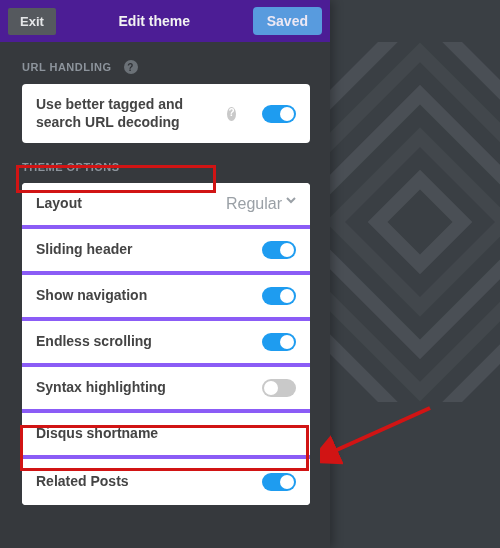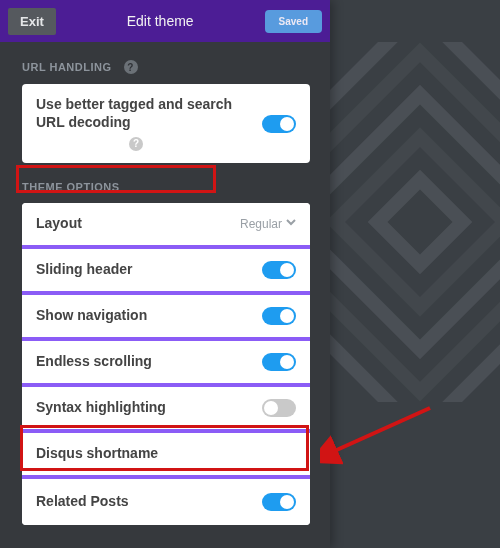--- a/index.html
+++ b/index.html
@@ -44,28 +44,28 @@
     font-size: 13px;
     font-weight: 600;
     border-radius: 2px;
     cursor: pointer;
   }
   .edit-title {
     flex: 1;
     text-align: center;
     color: #f2f2f2;
     font-size: 14px;
-    font-weight: 400;
+    font-weight: 700;
   }
   .saved-btn {
     background: #5aa9e6;
     color: #fff;
     border: none;
     padding: 6px 14px;
-    font-size: 10px;
+    font-size: 14px;
     font-weight: 600;
     border-radius: 4px;
     cursor: pointer;
     opacity: 0.9;
   }
   .section {
     padding: 18px 20px 4px 22px;
   }
   .section-header {
     display: flex;
@@ -106,21 +106,20 @@
   .row:last-child { border-bottom: none; }
   .row-label {
     color: #444;
     font-size: 14px;
     font-weight: 700;
     line-height: 1.25;
     display: flex;
     align-items: center;
     gap: 6px;
     max-width: 200px;
-    flex-direction: column;
   }
   .row-label .help-circle { background:#c9c9c9; color:#fff; }
   .toggle {
     width: 34px;
     height: 18px;
     border-radius: 10px;
     position: relative;
     background: #c9c9c9;
     cursor: pointer;
   }
@@ -130,21 +129,21 @@
     top: 2px;
     left: 2px;
     width: 14px;
     height: 14px;
     background: #fff;
     border-radius: 50%;
   }
   .toggle.on .knob { left: 18px; }
   .select-val {
     color: #9aa0a6;
-    font-size: 12px;
+    font-size: 16px;
     display: flex;
     gap: 4px;
   }
   .chev {
     width: 10px; height: 10px;
     display:inline-block;
   }
   .chev svg { display:block; }
   .highlight-red {
     position: absolute;

